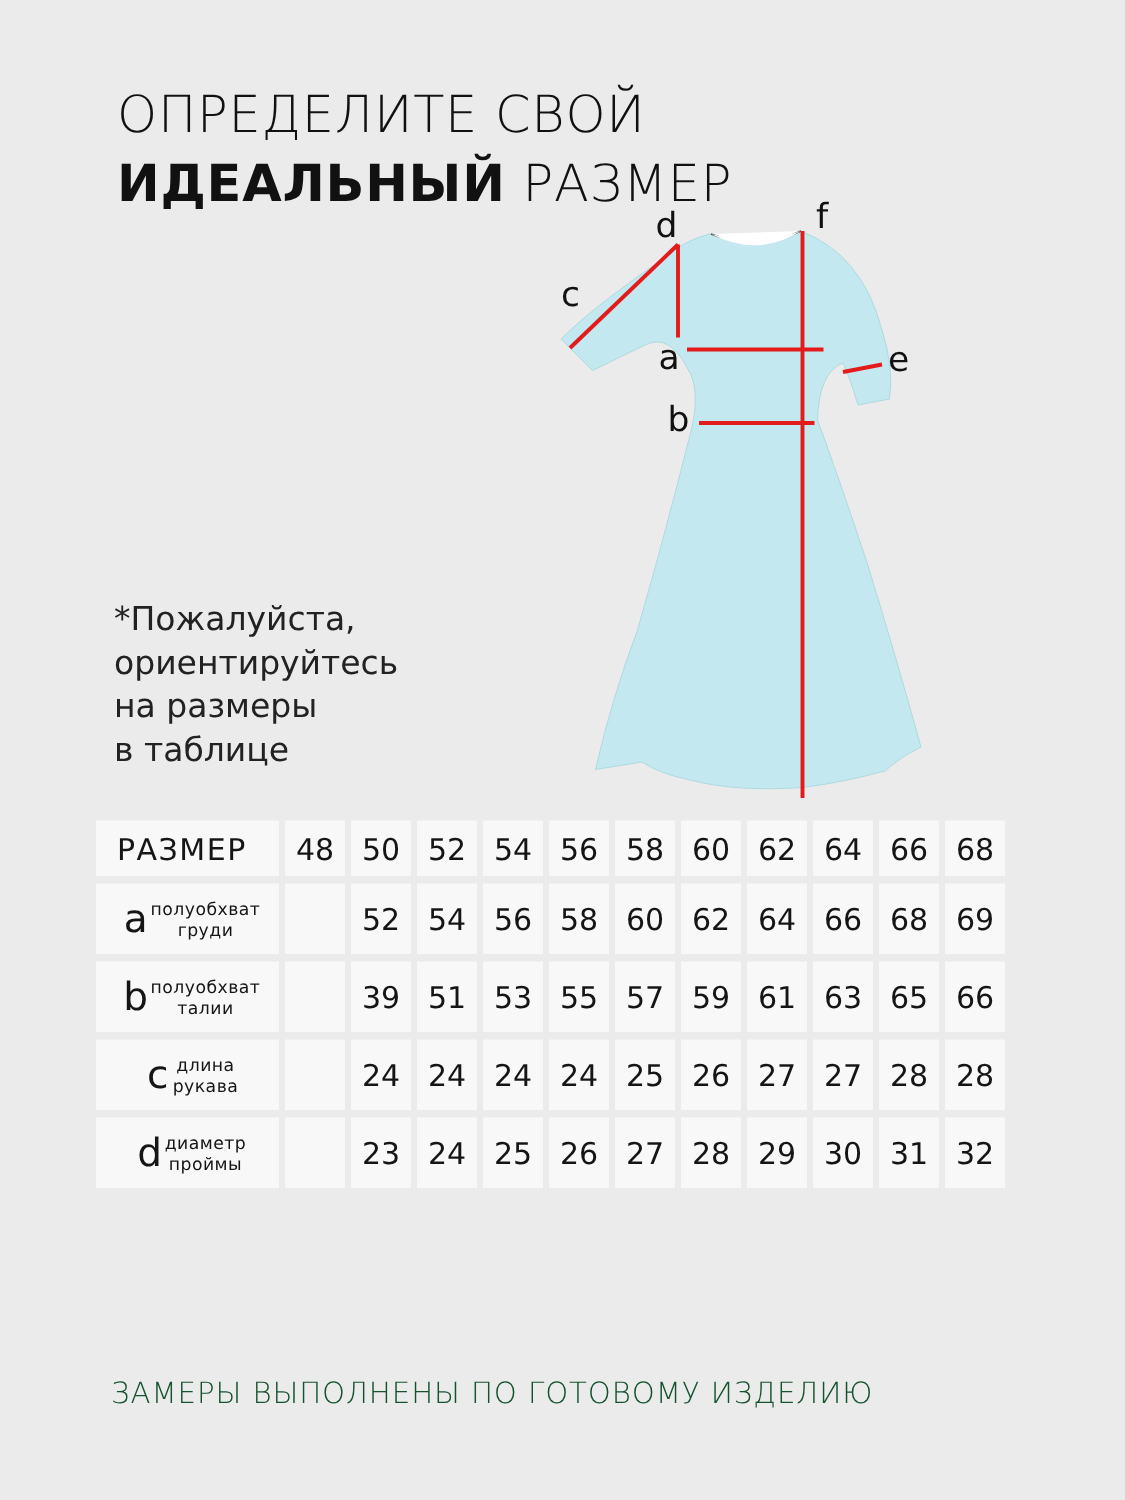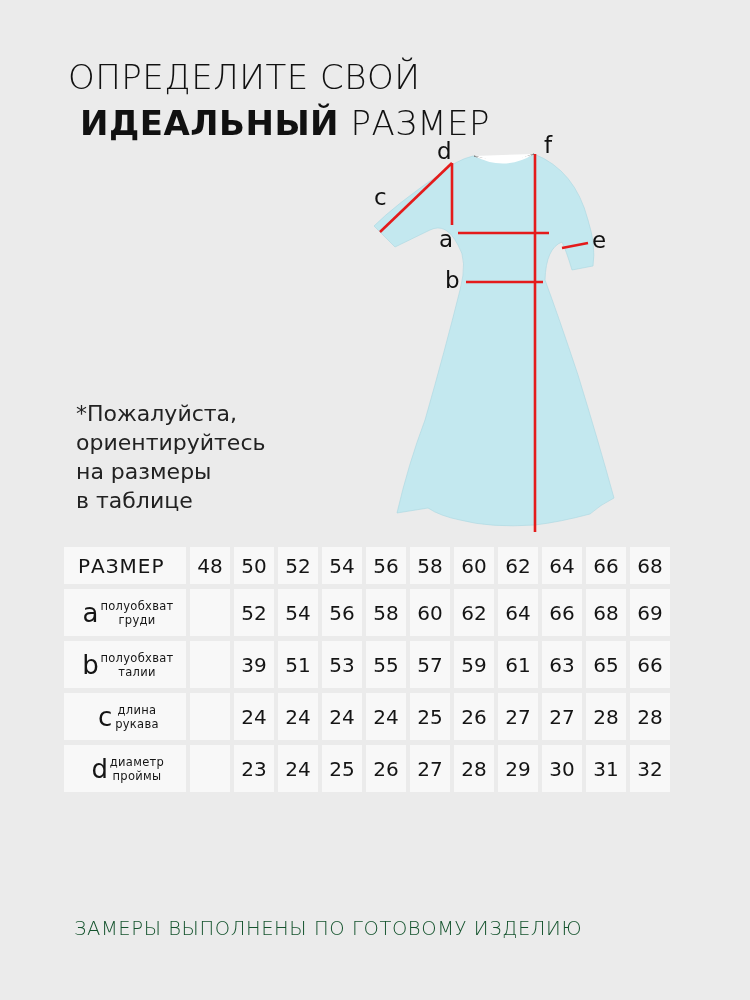--- a/index.html
+++ b/index.html
@@ -5,27 +5,27 @@
   html, body { margin: 0; padding: 0; }
   body {
     width: 750px; height: 1000px;
     background: #ebebeb;
     position: relative;
     overflow: hidden;
     font-family: "DejaVu Sans", sans-serif;
     color: #111;
   }
   .title {
-    position: absolute; left: 68px; top: 54px;
+    position: absolute; left: 78px; top: 54px;
     font-size: 34px; line-height: 46px;
     letter-spacing: 0.5px;
     font-weight: 300;
     color: #111;
   }
-  .title .bold { font-weight: 700; margin-left: 12px; }
+  .title .bold { font-weight: 700; }
   .note {
     position: absolute; left: 76px; top: 399px;
     font-size: 22px; line-height: 29px;
     color: #222;
   }
   .figure { position: absolute; left: 360px; top: 130px; width: 280px; height: 410px; }
   .figure svg { width: 100%; height: 100%; display: block; }
   .fig-label {
     position: absolute; font-size: 23px; color: #111; line-height: 1;
   }

